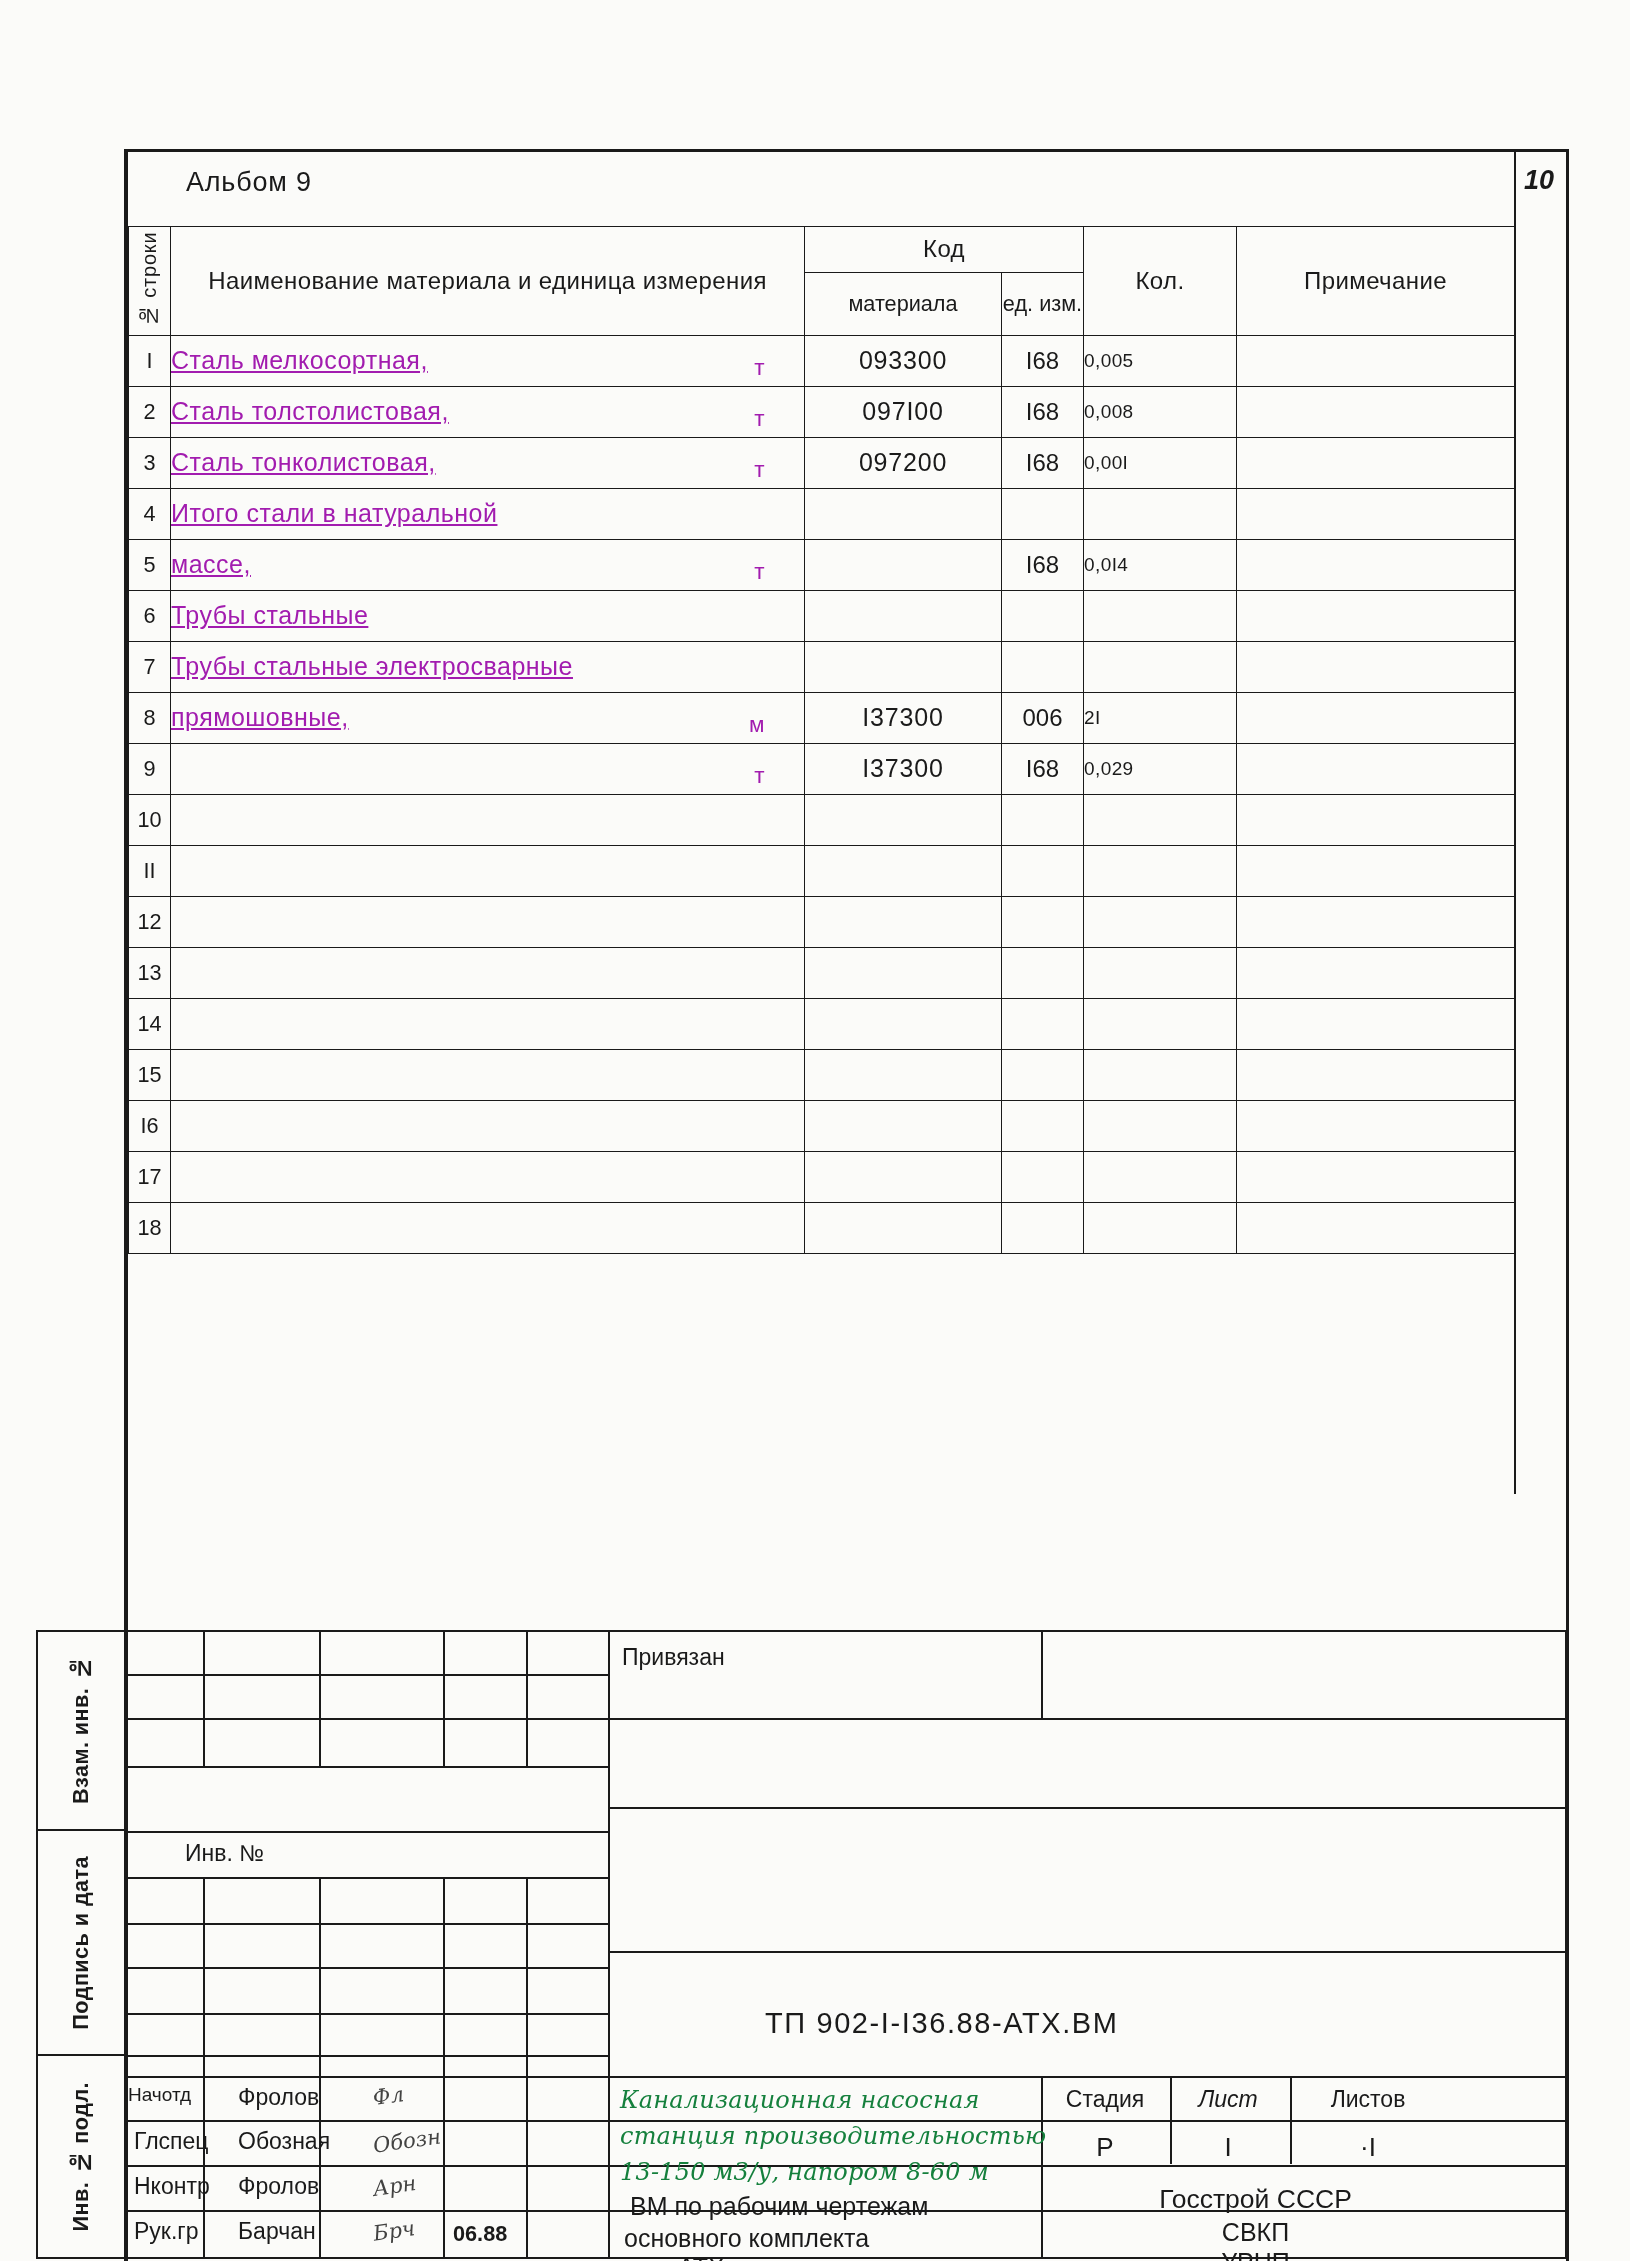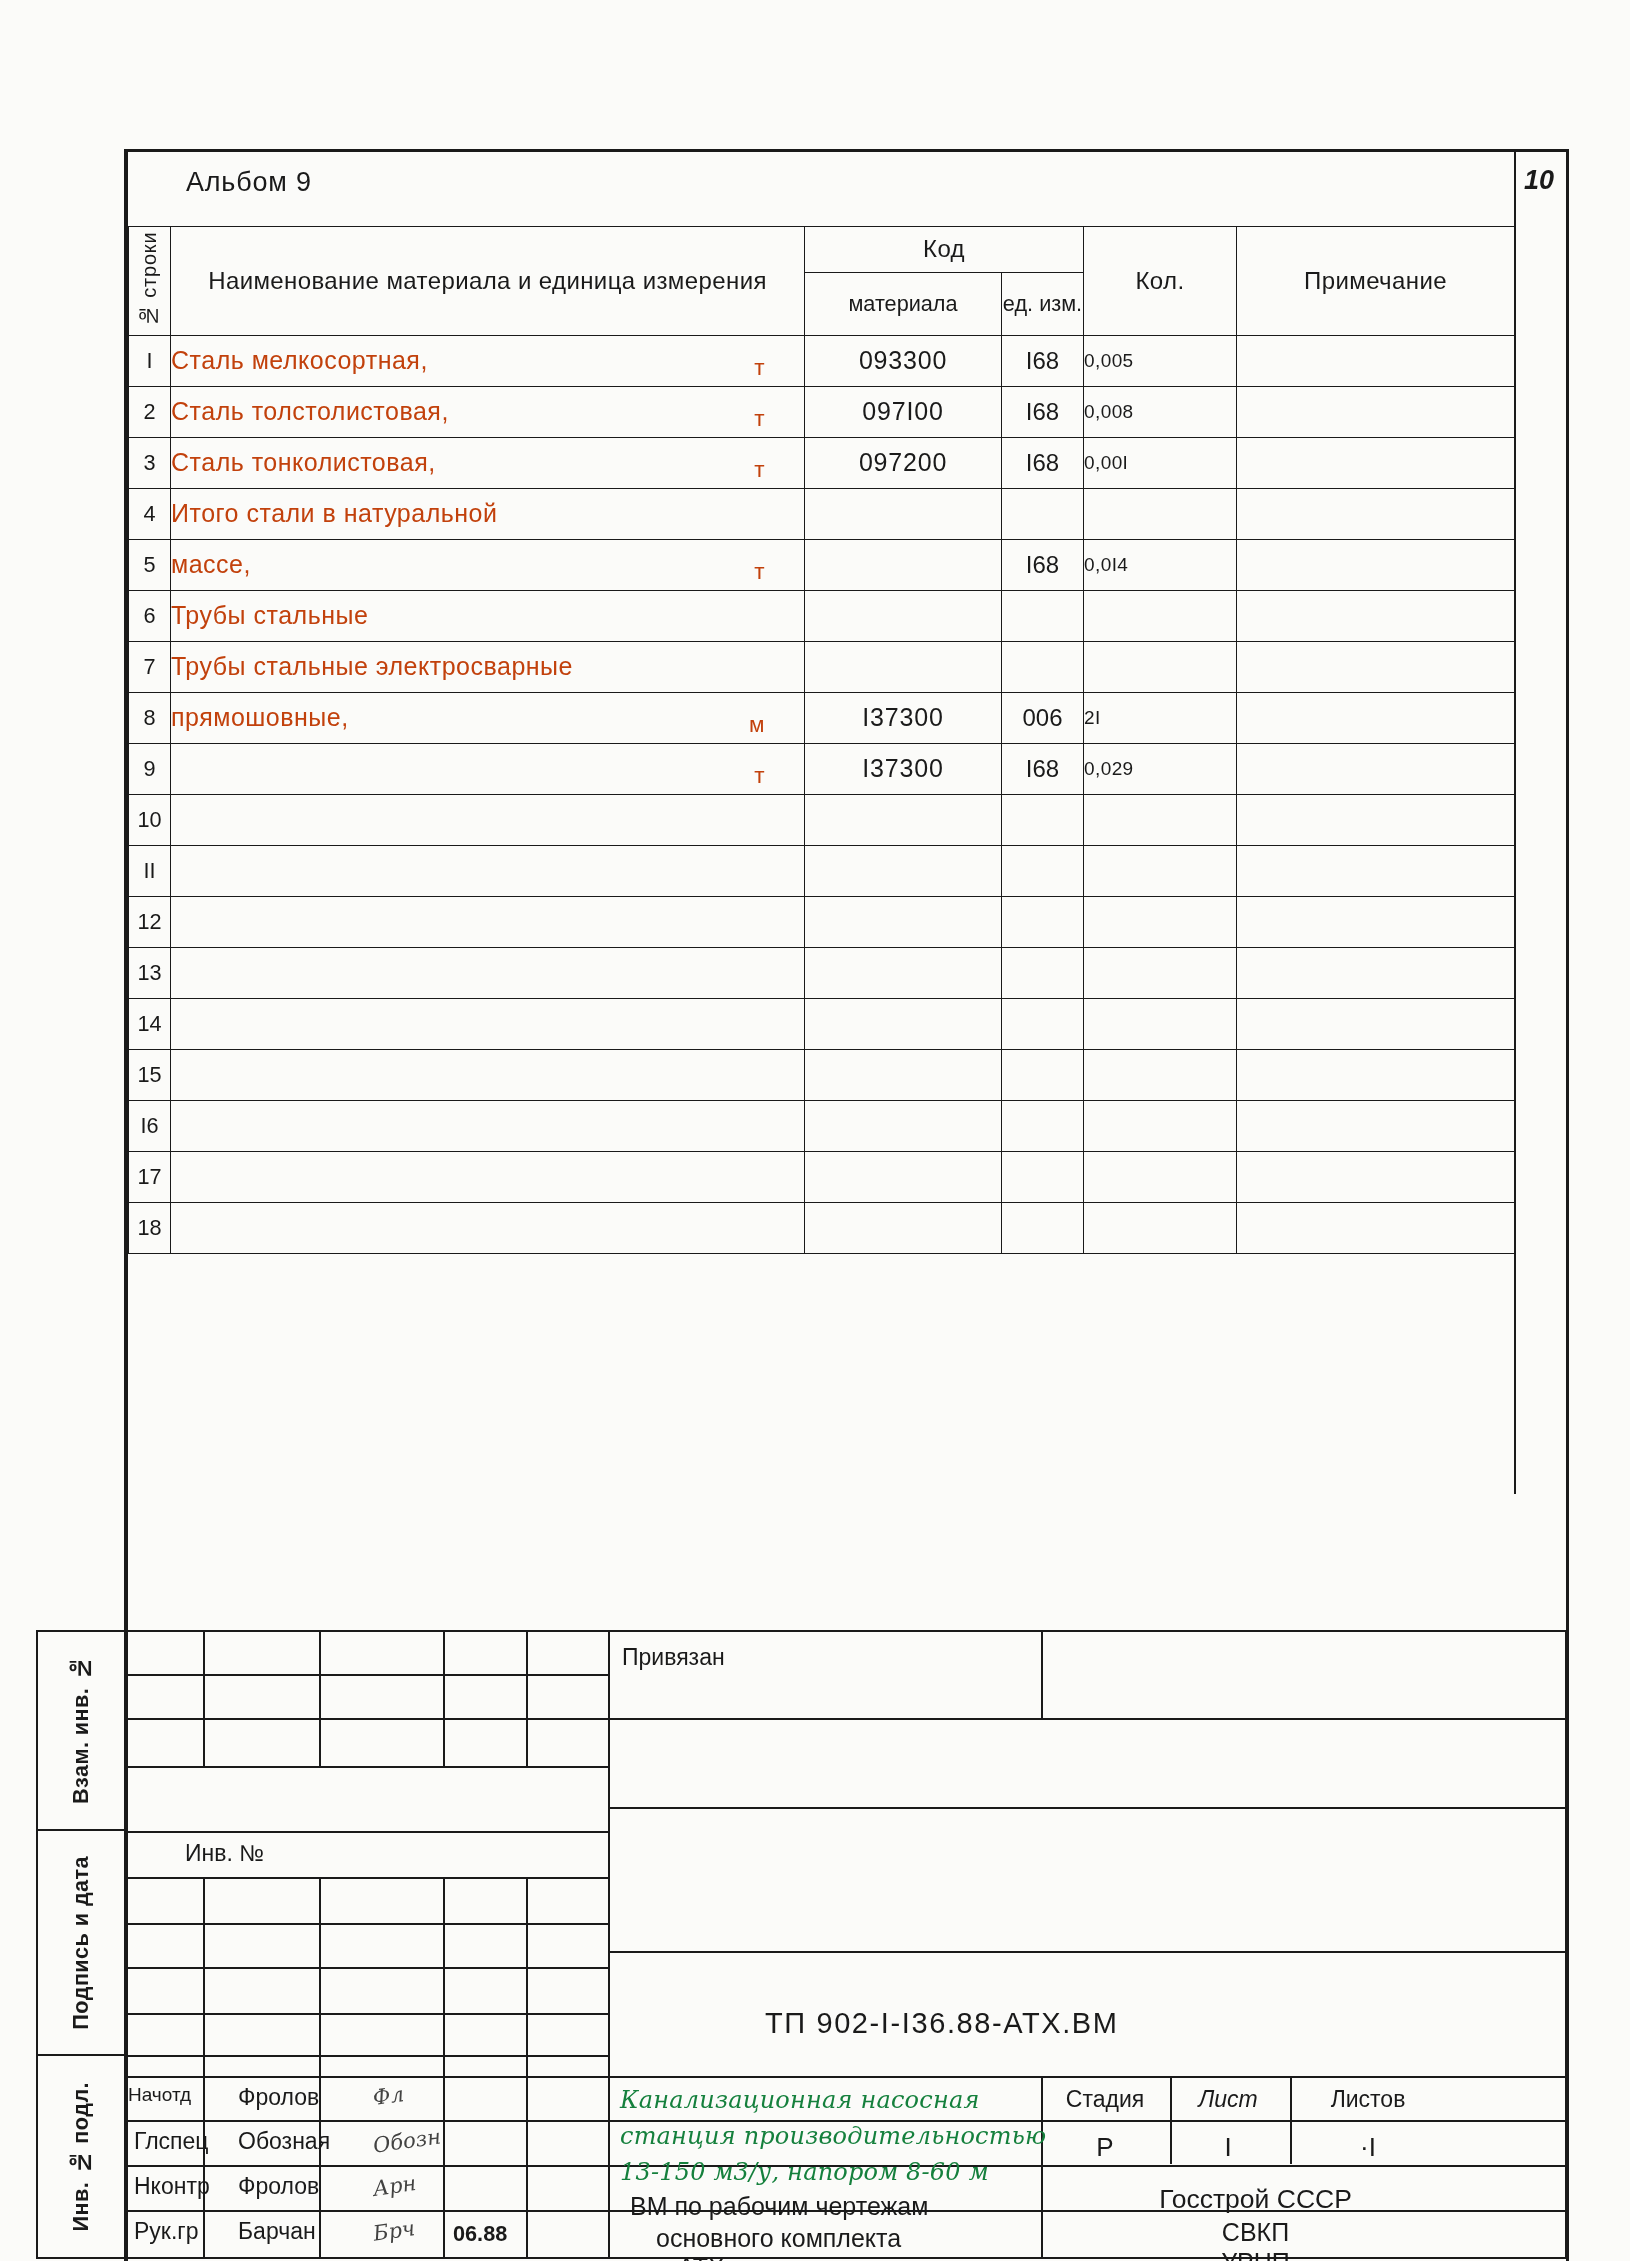--- a/index.html
+++ b/index.html
@@ -118,25 +118,26 @@
     line-height: 1.12;
   }
   .row-num {
     text-align: center;
     font-size: 21.7px;
     color: #1a1a1a;
     height: 50px;
   }
   .cell-name {
     font-size: 25px;
-    color: #c2410c;
+    color: #a21caf;
     padding-left: 17.7px;
     letter-spacing: 0.5px;
     position: relative;
     height: 50px;
+    text-decoration: underline;
   }
   .cell-name .unit {
     position: absolute;
     right: 39px;
     bottom: 4.8px;
     font-size: 22.5px;
   }
   .cell-code {
     text-align: center;
     font-size: 25px;
@@ -539,21 +540,21 @@
     <div class="stamp-text" style="left:586px; top:14.4px;">Привязан</div>
     <div class="stamp-text" style="left:149px; top:210px;">Инв. №</div>
 
     <div class="stamp-text doc-code" style="left:729px; top:377px;">ТП 902-I-I36.88-АТХ.ВМ</div>
 
     <div class="handwriting" style="position:absolute; left:584px; top:456px;">Канализационная насосная</div>
     <div class="handwriting" style="position:absolute; left:584px; top:492px;">станция производительностью</div>
     <div class="handwriting" style="position:absolute; left:584px; top:528px;">13-150 м3/у, напором 8-60 м</div>
 
     <div class="stamp-text" style="left:594px; top:562px; font-size:25px;">ВМ по рабочим чертежам</div>
-    <div class="stamp-text" style="left:620px; top:594px; font-size:25px;">основного комплекта</div>
+    <div class="stamp-text" style="left:588px; top:594px; font-size:25px;">основного комплекта</div>
     <div class="stamp-text" style="left:642px; top:623px; font-size:25px;">АТХ</div>
 
     <div class="stamp-text center" style="left:1013px; top:456px; width:112px;">Стадия</div>
     <div class="stamp-text center" style="left:1136px; top:456px; width:112px;font-style:italic;">Лист</div>
     <div class="stamp-text center" style="left:1260px; top:456px; width:144px;">Листов</div>
 
     <div class="stamp-text center" style="left:1013px; top:502px; width:112px; font-size:26px;">Р</div>
     <div class="stamp-text center" style="left:1136px; top:502px; width:112px; font-size:26px;">I</div>
     <div class="stamp-text center" style="left:1260px; top:502px; width:144px; font-size:26px;">·I</div>
 

